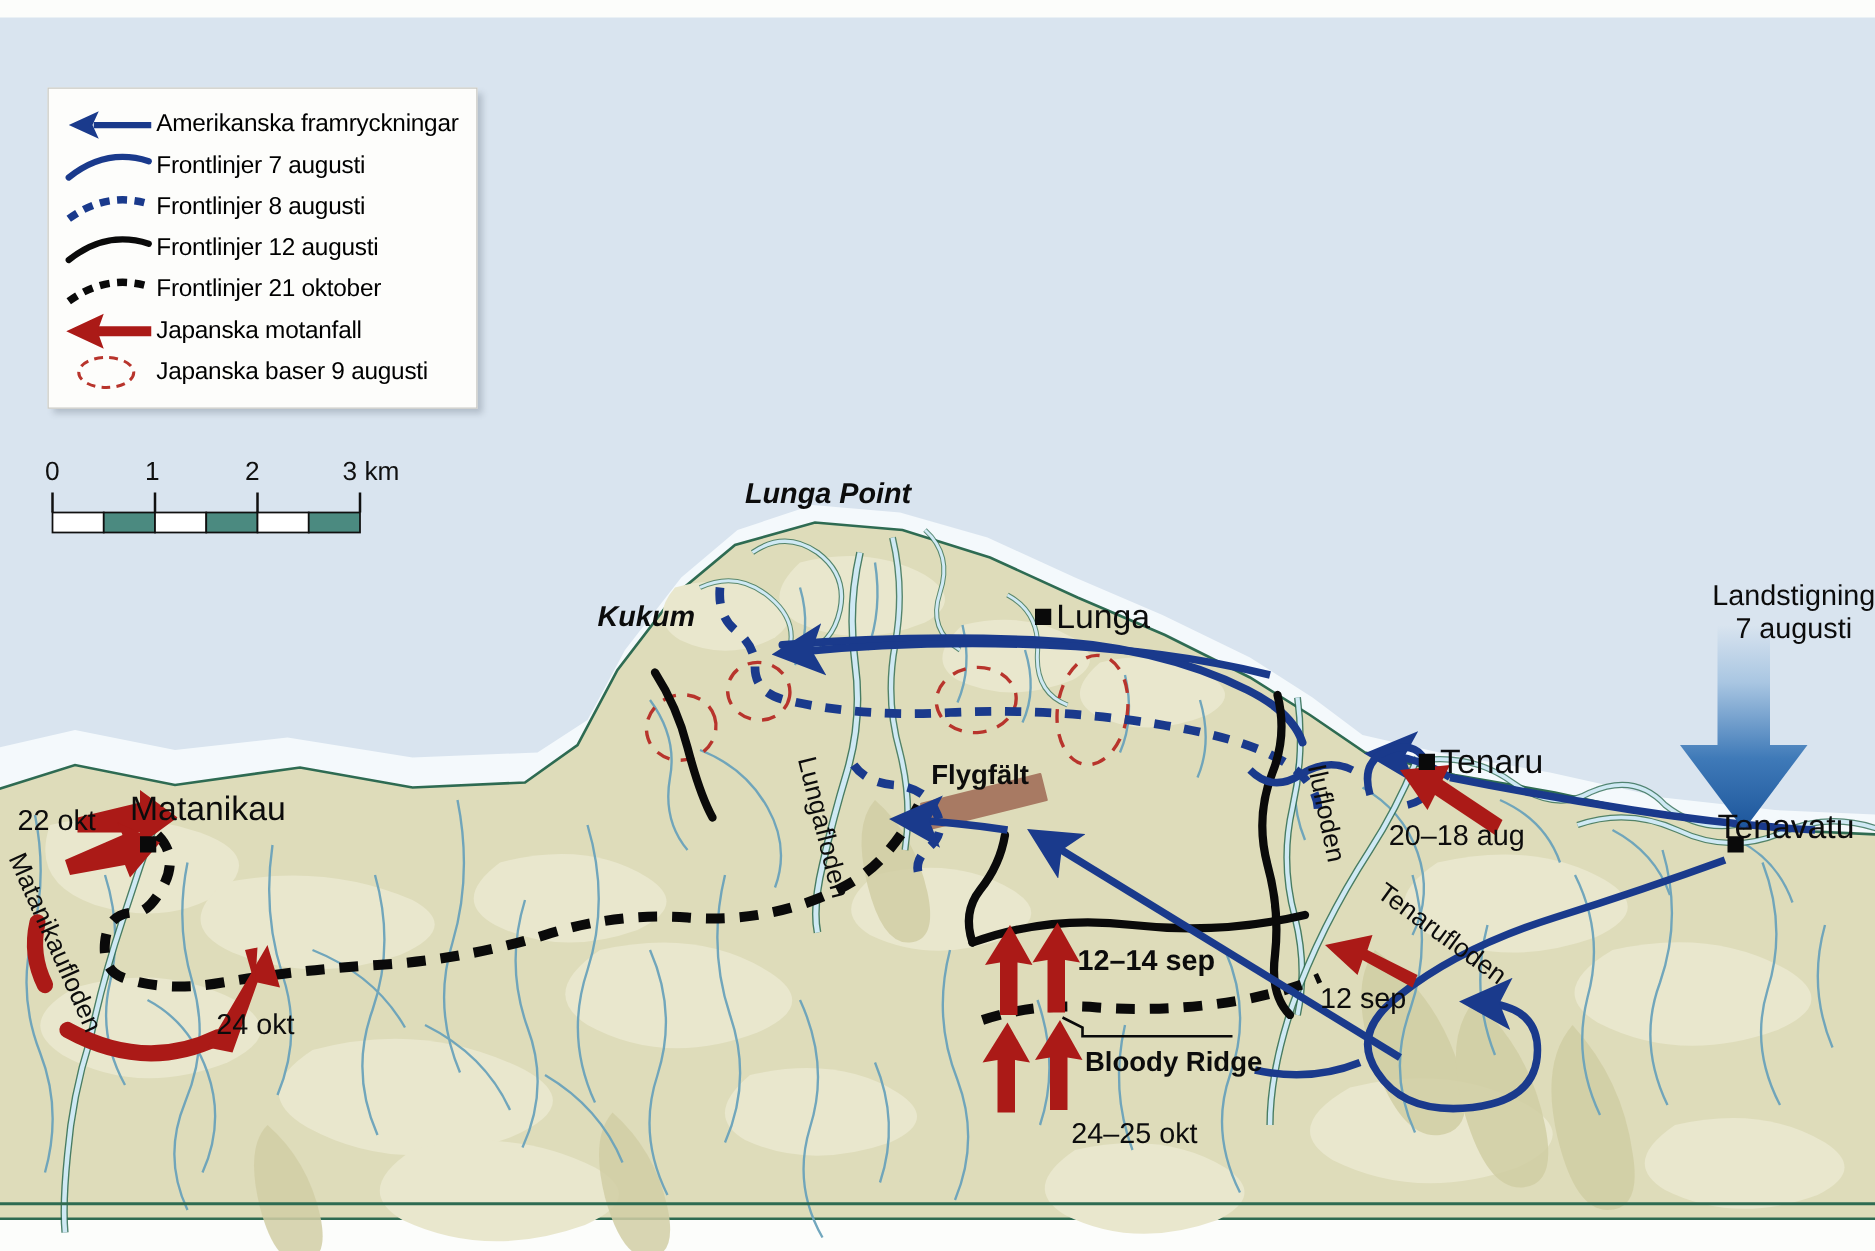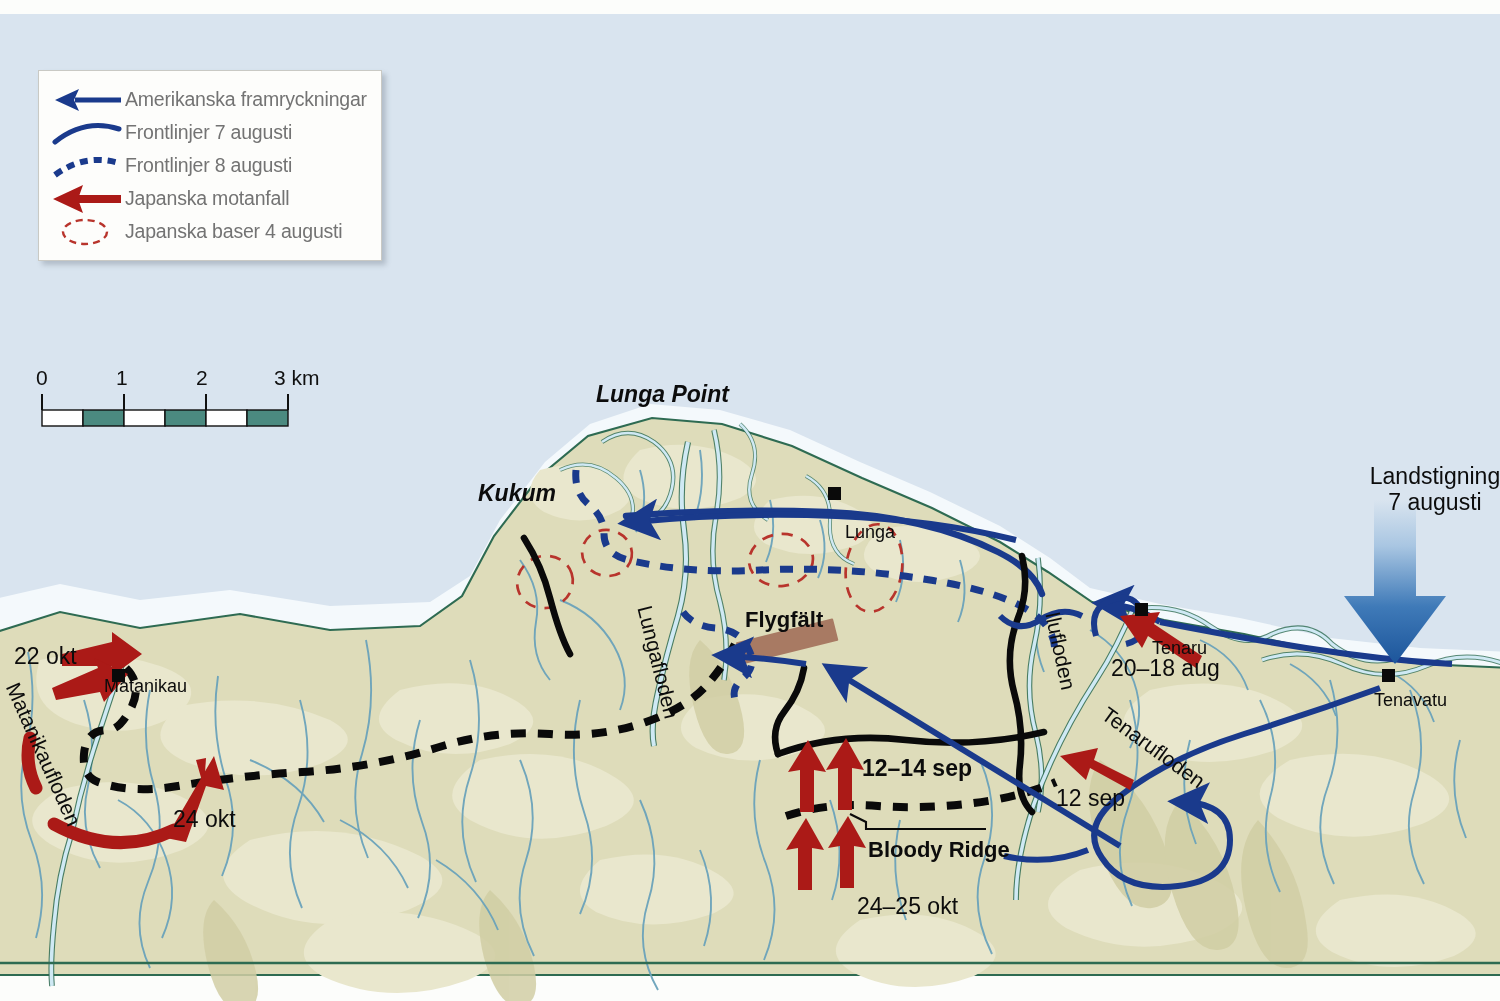--- a/index.html
+++ b/index.html
@@ -40,21 +40,21 @@
     height: 33px;
   }
   .legend-sym {
     width: 74px;
     min-width: 74px;
     height: 30px;
     display: block;
   }
   .legend-label {
     font-size: 19.5px;
-    color: #737373;
+    color: #000000;
     letter-spacing: -0.2px;
     white-space: nowrap;
     font-family: "Liberation Sans", sans-serif;
   }
   
   #scalebar {
     position: absolute;
     left: 36px;
     top: 366px;
     width: 330px;
@@ -68,22 +68,21 @@
   }
   
   .mlabel {
     position: absolute;
     color: #0c0c0c;
     white-space: nowrap;
     font-family: "Liberation Sans", sans-serif;
     pointer-events: none;
   }
   .place {
-    font-size: 18px;
-    margin-top: 44px;
+    font-size: 27px;
   }
   .place-it {
     font-size: 23px;
     font-style: italic;
     font-weight: bold;
   }
   .feature-it {
     font-size: 22px;
     font-weight: bold;
   }
@@ -384,35 +383,47 @@
       <span class="legend-label">Frontlinjer 7 augusti</span>
     </div>
 
     <div class="legend-row">
       <svg class="legend-sym" viewBox="0 0 74 30">
         <path d="M4,24 Q34,2 68,12" stroke="#1a3a8c" stroke-width="6" fill="none" stroke-dasharray="8 6"></path>
       </svg>
       <span class="legend-label">Frontlinjer 8 augusti</span>
     </div>
 
-
+    <div class="legend-row">
+      <svg class="legend-sym" viewBox="0 0 74 30">
+        <path d="M4,24 Q34,0 68,11" stroke="#0a0a0a" stroke-width="5" fill="none" stroke-linecap="round"></path>
+      </svg>
+      <span class="legend-label">Frontlinjer 12 augusti</span>
+    </div>
+
+    <div class="legend-row">
+      <svg class="legend-sym" viewBox="0 0 74 30">
+        <path d="M4,24 Q34,2 68,12" stroke="#0a0a0a" stroke-width="6" fill="none" stroke-dasharray="8 6"></path>
+      </svg>
+      <span class="legend-label">Frontlinjer 21 oktober</span>
+    </div>
 
     <div class="legend-row">
       <svg class="legend-sym" viewBox="0 0 74 30">
         <path d="M70,15 L26,15" stroke="#ab1a17" stroke-width="8" fill="none"></path>
         <path d="M2,15 L32,1 L27,15 L32,29 Z" fill="#ab1a17"></path>
       </svg>
       <span class="legend-label">Japanska motanfall</span>
     </div>
 
     <div class="legend-row">
       <svg class="legend-sym" viewBox="0 0 74 30">
         <ellipse cx="34" cy="15" rx="22" ry="12" fill="none" stroke="#b8342c" stroke-width="2.4" stroke-dasharray="7 5"></ellipse>
       </svg>
-      <span class="legend-label">Japanska baser 4 augusti</span>
+      <span class="legend-label">Japanska baser 9 augusti</span>
     </div>
   </div>
 
   <div id="scalebar">
     <span class="scale-num" style="left:0px; top:0px;">0</span>
     <span class="scale-num" style="left:80px; top:0px;">1</span>
     <span class="scale-num" style="left:160px; top:0px;">2</span>
     <span class="scale-num" style="left:238px; top:0px;">3 km</span>
     <svg style="position:absolute; left:0; top:26px; width:310px; height:42px;" viewBox="0 0 310 42">
       <line x1="6" y1="2" x2="6" y2="18" stroke="#101010" stroke-width="2"></line>

